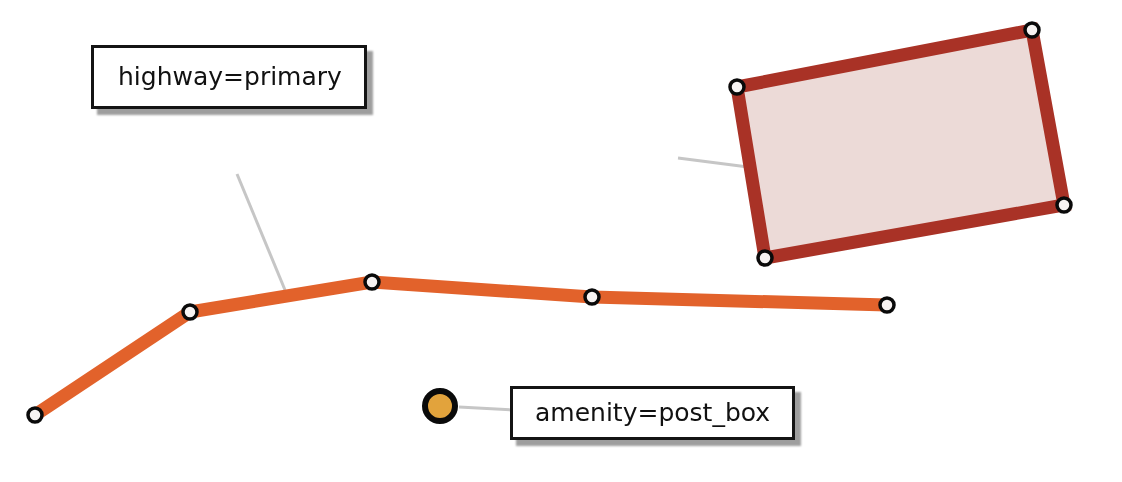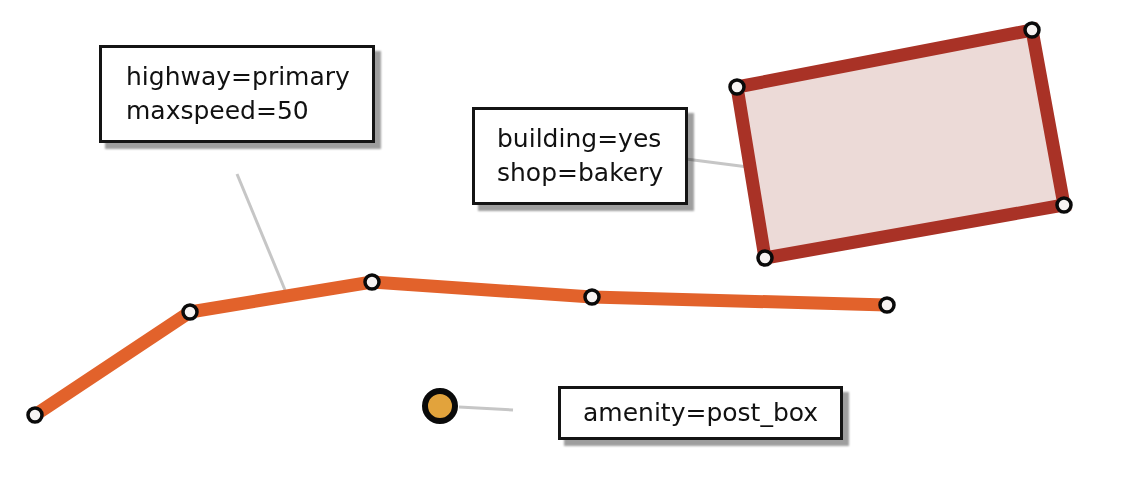--- a/index.html
+++ b/index.html
@@ -60,27 +60,22 @@
     <circle cx="887" cy="305" r="7" stroke-width="3.5" fill="#F7F3F2" stroke="#0A0A0A"></circle>
 
     <circle cx="737" cy="87" r="7" stroke-width="3.5" fill="#F7F3F2" stroke="#0A0A0A"></circle>
     <circle cx="1032" cy="30" r="7" stroke-width="3.5" fill="#F7F3F2" stroke="#0A0A0A"></circle>
     <circle cx="1064" cy="205" r="7" stroke-width="3.5" fill="#F7F3F2" stroke="#0A0A0A"></circle>
     <circle cx="765" cy="258" r="7" stroke-width="3.5" fill="#F7F3F2" stroke="#0A0A0A"></circle>
 
     <circle cx="440" cy="406" r="15" stroke-width="6" fill="#E2A33C" stroke="#0A0A0A"></circle>
   </svg>
 
-  <div class="label-box" style="left:99px; top:45px;padding-left:24px;">
+  <div class="label-box" style="left:91px; top:45px;padding-left:24px;">
     <span class="label-line">highway=primary</span>
-    <span class="label-line">maxspeed=50</span>
   </div>
 
-  <div class="label-box" style="left:472px; top:107px;">
-    <span class="label-line">building=yes</span>
-    <span class="label-line">shop=bakery</span>
-  </div>
 
-  <div class="label-box single" style="left:510px; top:386px;margin-left:48px;">
+  <div class="label-box single" style="left:510px; top:386px;">
     <span class="label-line">amenity=post_box</span>
   </div>
 
 </div>
 
 </body></html>

